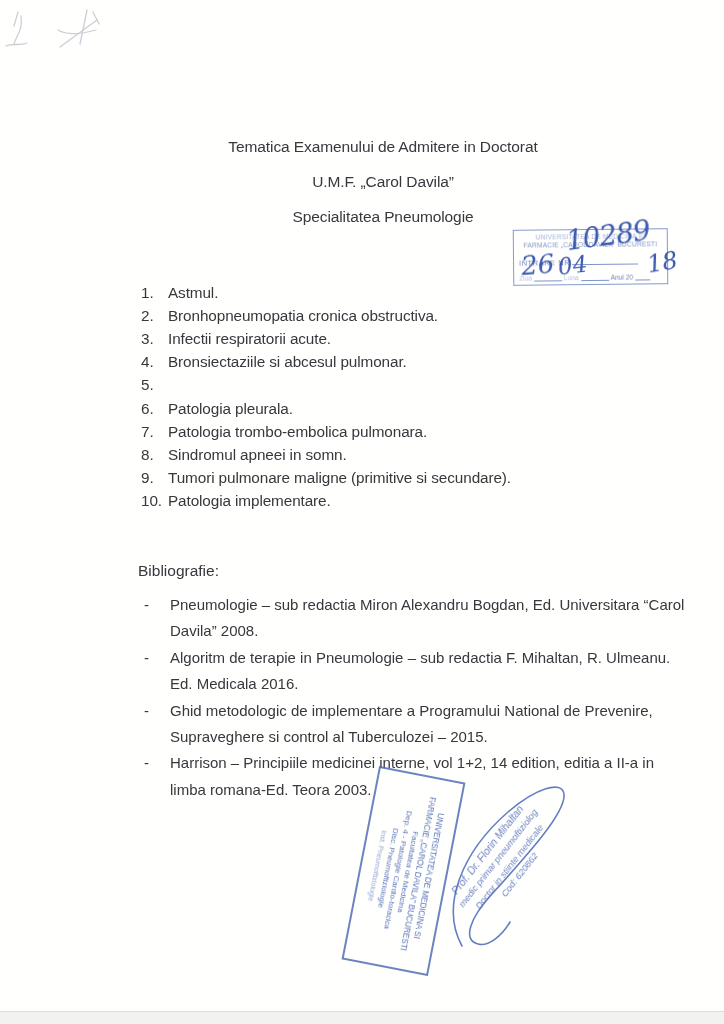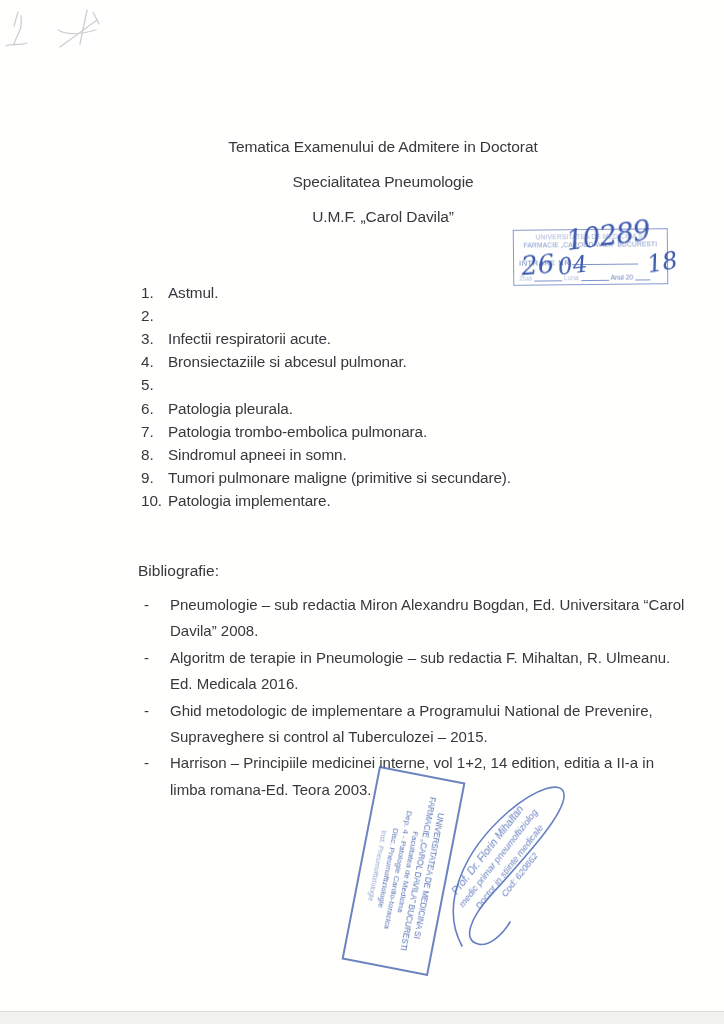--- a/index.html
+++ b/index.html
@@ -68,22 +68,22 @@
       <path d="M 18 12 L 14 26"></path>
       <path d="M 60 47 L 97 20"></path>
       <path d="M 80 44 L 87 10"></path>
       <path d="M 58 30 C 68 36 82 34 96 30"></path>
       <path d="M 93 12 L 99 24"></path>
     </g>
   </svg>
 
   <div class="title-block">
     <div>Tematica Examenului de Admitere in Doctorat</div>
+    <div>U.M.F. „Carol Davila”</div>
     <div>Specialitatea Pneumologie</div>
-    <div>U.M.F. „Carol Davila”</div>
   </div>
 
   <div class="reg-stamp">
     <div class="rs-line rs-l1">UNIVERSITATEA DE MEDICINA SI</div>
     <div class="rs-line rs-l2">FARMACIE „CAROL DAVILA” BUCURESTI</div>
     <div class="rs-l3"><span>INTRARE NR</span><span class="blank w68"></span></div>
     <div class="rs-l4">
       <span class="faded">Ziua</span>
         <span class="blank w30"></span>
       <span class="faded">Luna</span>
@@ -97,20 +97,21 @@
     <div class="hw hw-year">18</div>
   </div>
 
   <div class="topics">
     <div class="topic-row">
         <span class="t-num">1.</span>
         <span>Astmul.</span>
       </div>
     <div class="topic-row">
         <span class="t-num">2.</span>
+        <span>Bronhopneumopatia cronica obstructiva.</span>
       </div>
     <div class="topic-row">
         <span class="t-num">3.</span>
         <span>Infectii respiratorii acute.</span>
       </div>
     <div class="topic-row">
         <span class="t-num">4.</span>
         <span>Bronsiectaziile si abcesul pulmonar.</span>
       </div>
     <div class="topic-row">

